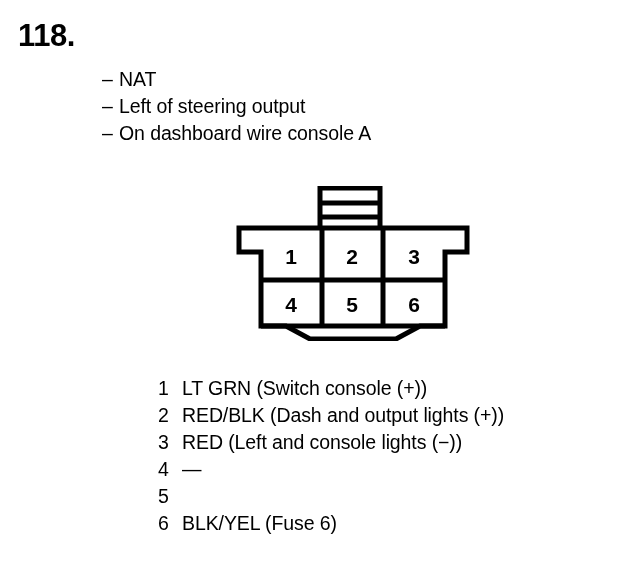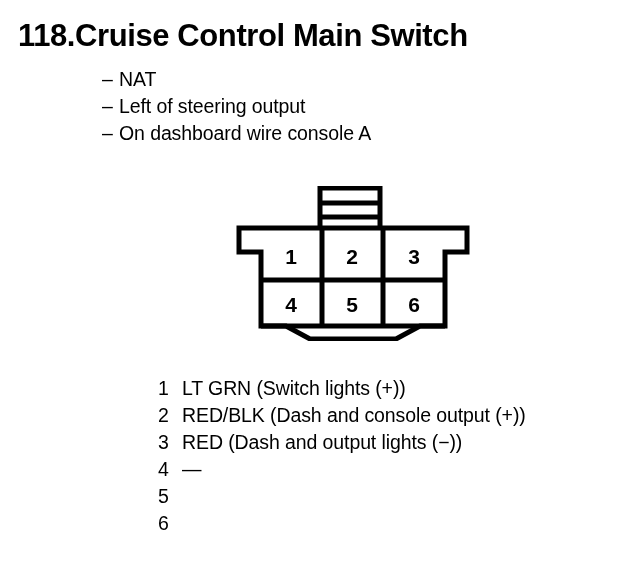--- a/index.html
+++ b/index.html
@@ -26,20 +26,21 @@
     width: 604px;
     display: flex;
     align-items: baseline;
     font-weight: bold;
     font-size: 31px;
     line-height: 36px;
     letter-spacing: -0.4px;
     white-space: nowrap;
   }
   #heading .num {
+    margin-right: 14px;
   }
 
   
   #subtitles {
     position: absolute;
     left: 102px;
     top: 66px;
     font-size: 19.5px;
     line-height: 27px;
     letter-spacing: -0.1px;
@@ -91,21 +92,20 @@
   #pin-legend .legend-num {
     width: 24px;
     flex: 0 0 24px;
   }
 </style>
 </head>
 <body>
 
 <div id="heading">
   <span class="num">118.</span>
-  <span class="ttl">Cruise Control Main Switch</span>
 </div>
 
 <div id="subtitles">
   <div class="sub-row">
     <span class="dash">–</span>
     <span>NAT</span>
   </div>
   <div class="sub-row">
     <span class="dash">–</span>
     <span>Left of steering output</span>
@@ -151,33 +151,34 @@
 
     <text class="pin-num" x="63" y="118">4</text>
     <text class="pin-num" x="124" y="118">5</text>
     <text class="pin-num" x="186" y="118">6</text>
   </svg>
 </div>
 
 <div id="pin-legend">
   <div class="legend-row">
     <span class="legend-num">1</span>
-    <span>LT GRN (Switch lights (+))</span>
+    <span>LT GRN (Switch console (+))</span>
   </div>
   <div class="legend-row">
     <span class="legend-num">2</span>
-    <span>RED/BLK (Dash and console output (+))</span>
+    <span>RED/BLK (Dash and output lights (+))</span>
   </div>
   <div class="legend-row">
     <span class="legend-num">3</span>
-    <span>RED (Dash and output lights (−))</span>
+    <span>RED (Left and console lights (−))</span>
   </div>
   <div class="legend-row">
     <span class="legend-num">4</span>
     <span>—</span>
   </div>
   <div class="legend-row">
     <span class="legend-num">5</span>
   </div>
   <div class="legend-row">
     <span class="legend-num">6</span>
+    <span>BLK/YEL (Fuse 6)</span>
   </div>
 </div>
 
 </body></html>

